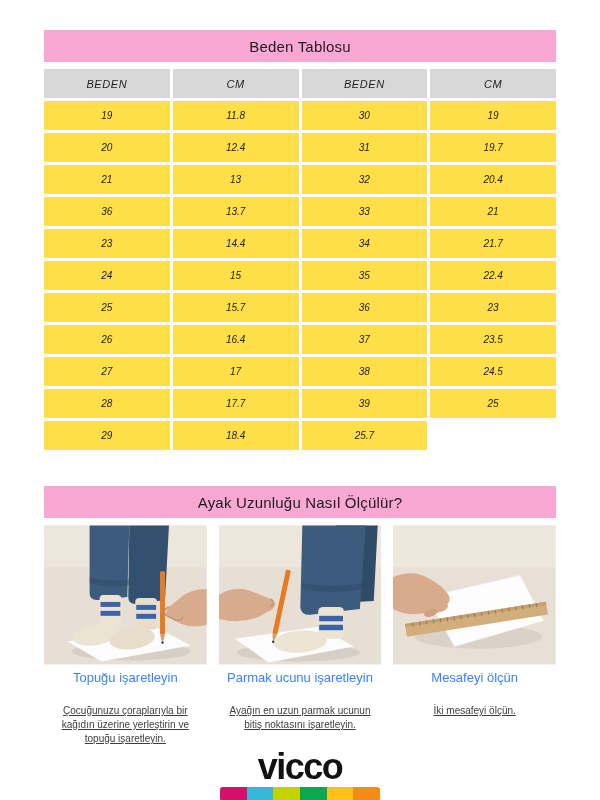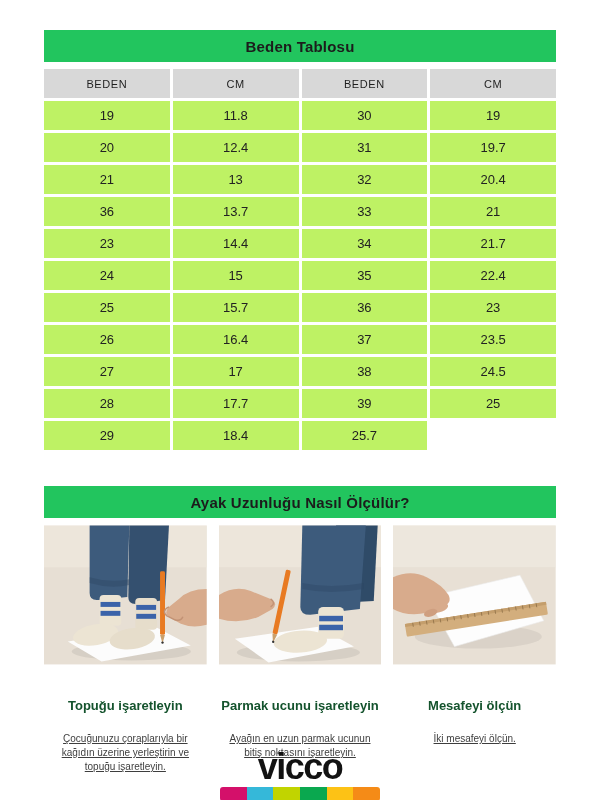--- a/index.html
+++ b/index.html
@@ -2,49 +2,49 @@
 <html><head>
 <meta charset="utf-8">
 <style>
   html,body{margin:0;padding:0;}
   body{
     width:600px;height:800px;position:relative;background:#ffffff;
     font-family:"Liberation Sans","DejaVu Sans",sans-serif;color:#1c1c1c;
     overflow:hidden;
   }
   .bar-heading{
-    position:absolute;left:44px;width:512px;height:32px;background:#22c55e;
+    position:absolute;left:44px;width:512px;height:32px;background:#f9a8d4;
     display:flex;align-items:center;justify-content:center;
-    font-size:15px;font-weight:bold;letter-spacing:.2px;
+    font-size:15px;font-weight:normal;letter-spacing:.2px;
   }
   #size-title-bar{top:30px;}
   #guide-title-bar{top:486px;}
 
   
   #size-table{
     position:absolute;left:44px;top:69px;width:512px;
     display:grid;grid-template-columns:repeat(4,1fr);
-    grid-auto-rows:29px;gap:3px;
+    grid-auto-rows:29px;gap:3px;font-style:italic;
   }
   #size-table .cell{
-    background:#bef264;display:flex;align-items:center;justify-content:center;
-    font-size:13px;color:#222;
+    background:#fde047;display:flex;align-items:center;justify-content:center;
+    font-size:10px;color:#222;
   }
   #size-table .head{
     background:#d8d8d8;font-size:11px;letter-spacing:.6px;color:#1f1f1f;
   }
 
   
   #steps{
     position:absolute;left:44px;top:525px;width:512px;
     display:grid;grid-template-columns:repeat(3,1fr);column-gap:12px;
   }
   .step .photo{width:100%;height:140px;display:block;}
   .step-title{
-    margin-top:33px;text-align:center;font-size:13px;font-weight:bold;color:#14532d;
+    margin-top:5px;text-align:center;font-size:13px;font-weight:normal;color:#3b82f6;
   }
   .step-desc{
     margin-top:19px;text-align:center;font-size:10px;line-height:1.4;
     color:#3e3e3e;padding:0 3px;text-decoration:underline;
   }
 
   
   #logo-text{
     position:absolute;left:0;top:746px;width:600px;text-align:center;
     font-size:36px;font-weight:800;letter-spacing:-1.5px;color:#121212;

